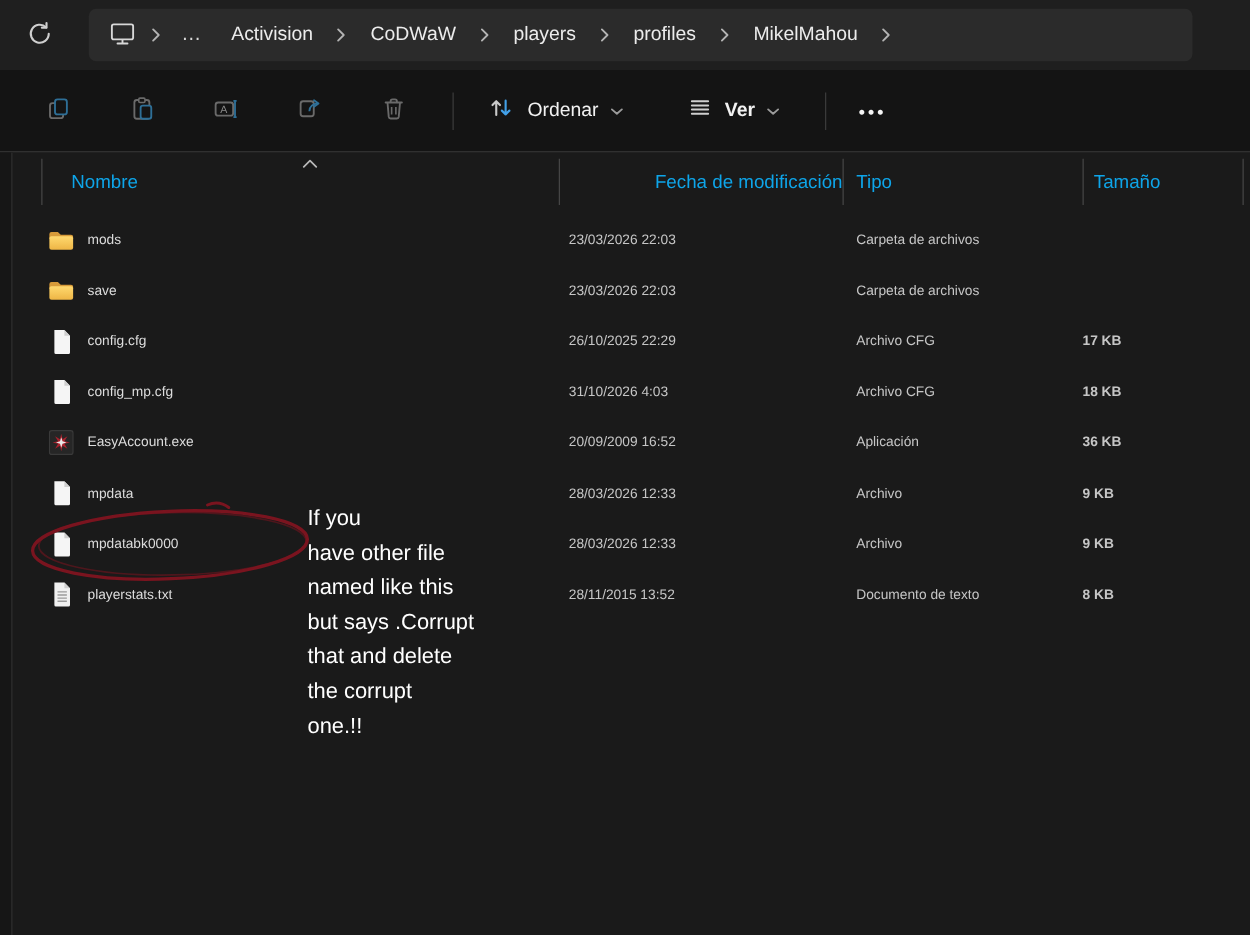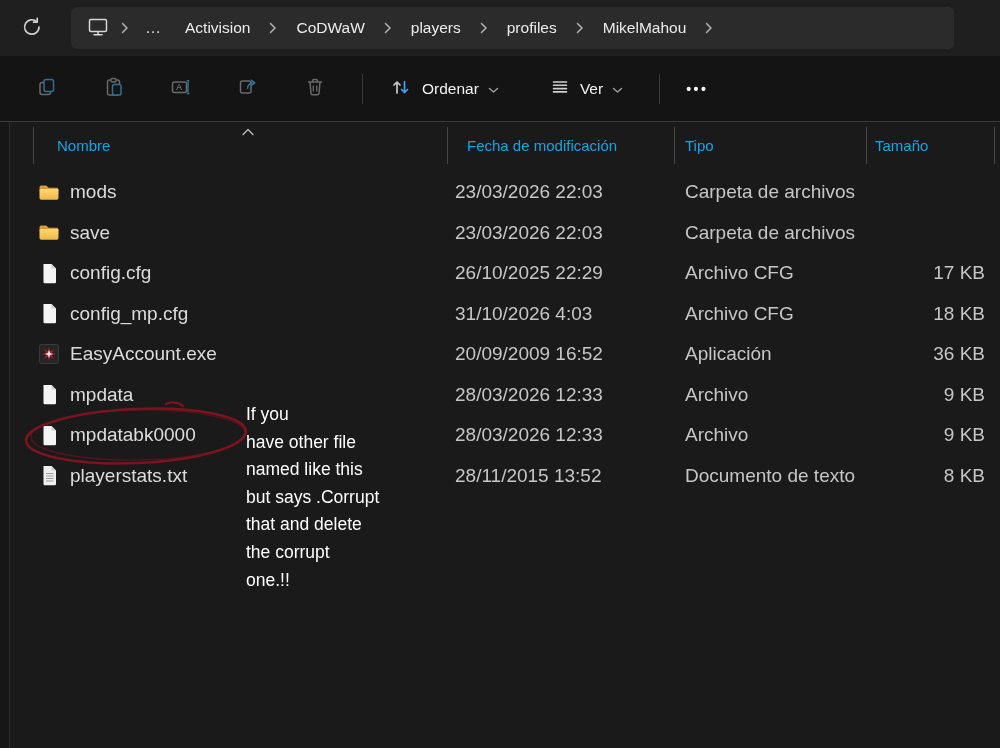--- a/index.html
+++ b/index.html
@@ -26,40 +26,40 @@
   .toolbar{ height:66px; background:#141414; border-bottom:1px solid #3a3a3a;
     display:flex; align-items:center; padding-left:27px; }
   .tb-icon-btn{ width:40px; height:40px; margin-right:27px; background:transparent; border:none;
     display:flex; align-items:center; justify-content:center; border-radius:4px; }
   .tb-divider{ width:1px; height:30px; background:#3a3a3a; }
   .tb-drop-btn{ display:flex; align-items:center; gap:9px; background:transparent; border:none;
     color:#f2f2f2; font-size:15.5px; padding:8px 12px; border-radius:4px; cursor:pointer; }
   .tb-drop-btn .lbl{ color:#f2f2f2; }
   .tb-more-btn{ margin-left:12px; background:transparent; border:none; color:#f5f5f5;
     font-size:14px; font-weight:bold; letter-spacing:2.5px; padding:10px 14px; cursor:pointer; }
-  .ml14{ margin-left:14px;align-items:center; } .ml26{ margin-left:26px; } .ml24{ margin-left:24px; }
+  .ml14{ margin-left:14px;align-items:center; } .ml26{ margin-left:26px;font-weight:bold; } .ml24{ margin-left:24px; }
   
   .content{ position:relative; height:626px; background:#1a1a1a; }
   .left-strip{ position:absolute; left:0; top:0; width:10px; height:626px;
     background:#161616; border-right:1px solid #2f2f2f; }
   .list{ position:absolute; left:10px; top:0; width:985px; }
   .list-header{ position:relative; height:46px; display:grid;
     grid-template-columns:437px 227px 192px 128px; align-items:center; }
   .hdr-cell{ color:#0ea5e9; font-size:15px; cursor:pointer; }
-  .hdr-name{ padding-left:47px; } .hdr-date{ padding-left:20px; }
+  .hdr-name{ padding-left:47px; } .hdr-date{ padding-left:20px;text-align:right; }
   .hdr-type{ padding-left:11px; } .hdr-size{ padding-left:9px; }
   .hdr-handle{ position:absolute; top:5px; width:1px; height:37px; background:#454545; cursor:col-resize; }
   .sort-caret{ position:absolute; left:231px; top:0px; }
   .rows{ margin-top:4px; }
   .row{ display:grid; grid-template-columns:437px 227px 192px 128px; height:40.5px;
     align-items:center; cursor:default; }
-  .cell{ font-size:19px; color:#c6c6c6; white-space:nowrap; overflow:hidden; }
+  .cell{ font-size:11px; color:#c6c6c6; white-space:nowrap; overflow:hidden; }
   .cell.name{ display:flex; align-items:center; gap:10px; padding-left:28px; color:#dcdcdc; }
   .cell.date{ padding-left:8px; } .cell.type{ padding-left:11px; }
-  .cell.size{ text-align:right; padding-right:9px; }
+  .cell.size{ text-align:left; padding-right:9px;font-weight:bold; }
   .ficon{ display:flex; width:22px; justify-content:center; flex:none; }
   
   .annotation{ position:absolute; left:246px; top:279px; width:210px;
     font-size:17.5px; line-height:27.6px; color:#ffffff; }
   .circle-svg{ position:absolute; left:14px; top:276px; pointer-events:none; }
 </style>
 </head>
 <body>
 
 <svg width="0" height="0" style="position:absolute">

